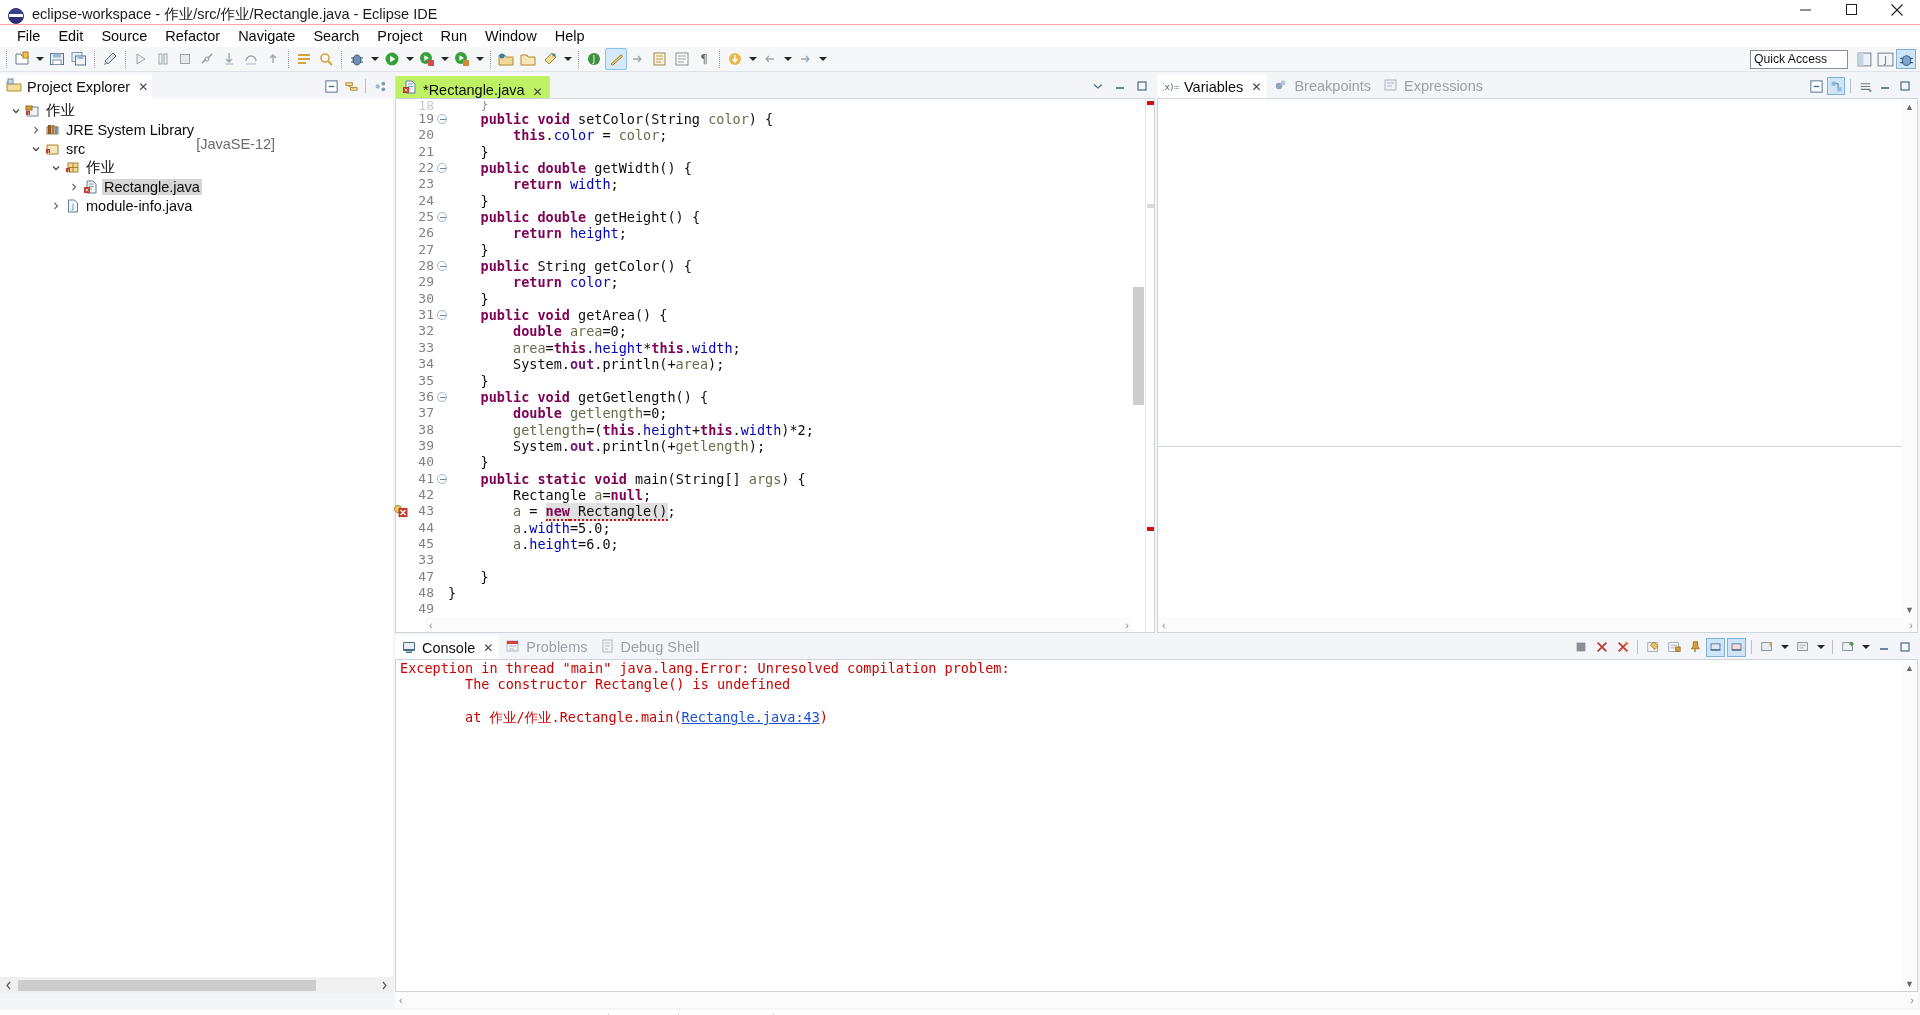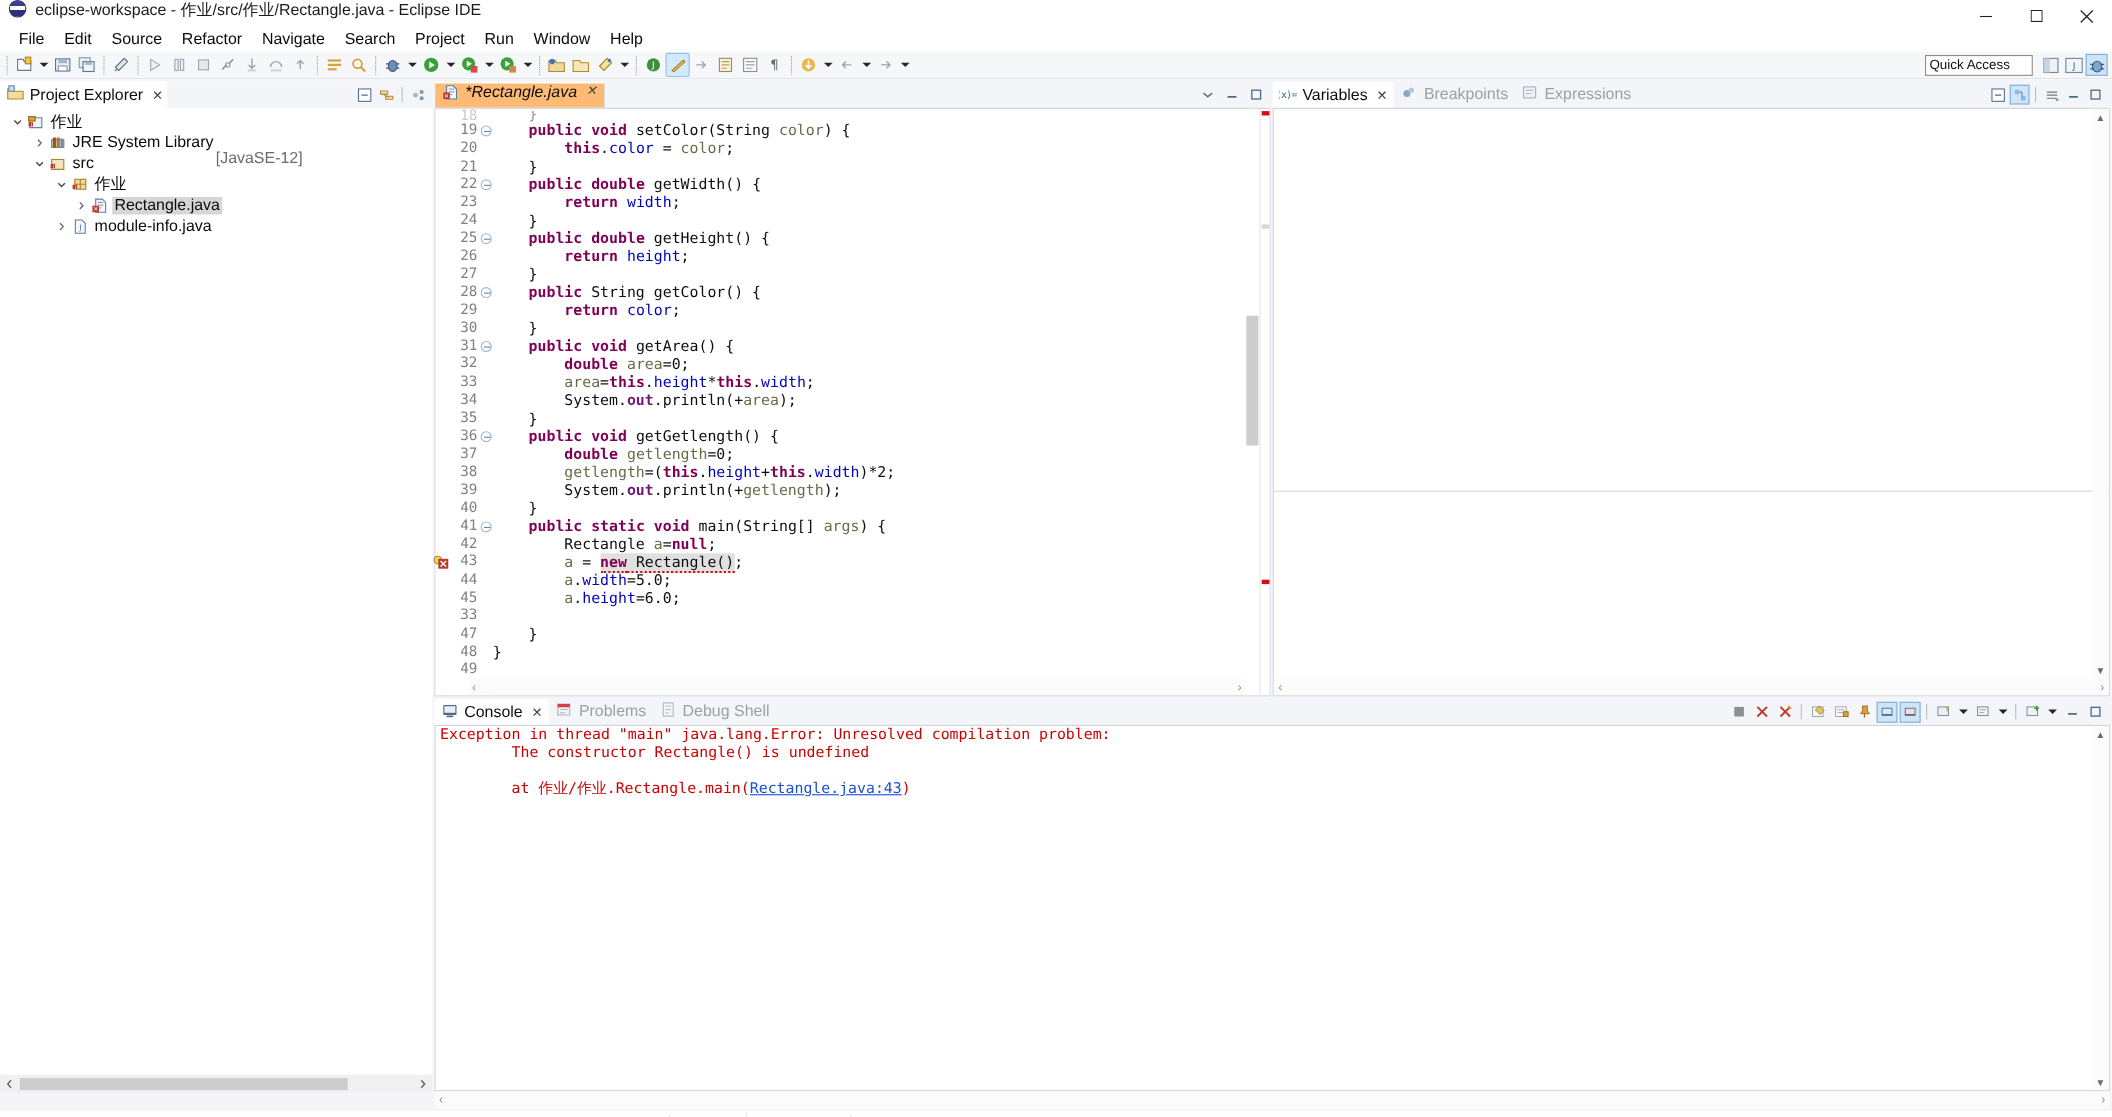--- a/index.html
+++ b/index.html
@@ -8,22 +8,22 @@
     font-family: "Liberation Sans", sans-serif;
     background: #ffffff;
     overflow: hidden;
     -webkit-font-smoothing: antialiased;
   }
   body { position: relative; }
 
   
   #titlebar {
     position: absolute; top: 0; left: 0; width: 1920px; height: 29px;
-    background: #ffffff; display: flex; align-items: flex-start;
-    border-bottom: 3px solid #fca5a5;
+    background: #ffffff; display: flex; align-items: flex-end;
+    border-bottom: 5px solid #fca5a5;
   }
   #app-icon {
     width: 16px; height: 16px; margin-left: 8px; margin-right: 8px;
     border-radius: 50%;
     background: linear-gradient(180deg,#3b3d8f 0%,#3b3d8f 33%,#ffffff 33%,#ffffff 55%,#2d2f7a 55%,#2d2f7a 100%);
     border: 1px solid #2a2c6b; flex: none;
   }
   #title-text { font-size: 14.5px; color: #1b1b1b; white-space: nowrap; }
   #win-controls { margin-left: auto; display: flex; height: 29px; }
   .win-btn {
@@ -134,27 +134,26 @@
   }
   .sc-arrow { width: 17px; height: 17px; display:flex; align-items:center; justify-content:center; color:#5a5a5a; }
   #pe-thumb { height: 11px; background: #cdcdcd; border-radius: 0; }
 
   
   #editor-area {
     position: absolute; left: 395px; top: 2px; width: 760px; height: 559px;
   }
   #editor-tabrow { height: 24px; display: flex; align-items: flex-end; background: #f3f5f8; position: relative; }
   #editor-tab {
-    display: flex; align-items: flex-start; height: 24px; padding: 0 6px 0 6px; gap: 5px;
-    background: #fdba74;
+    display: flex; align-items: flex-end; height: 24px; padding: 0 6px 0 6px; gap: 5px;
+    background: #bef264;
     border-top: 2px solid #ffffff;
     border-left: 1px solid #d9dde3; border-right: 1px solid #d9dde3;
     font-size: 14.5px; color: #0d0d0d; white-space: nowrap;
     border-radius: 3px 3px 0 0;
-    font-style: italic;
   }
   #editor-vtoolbar { position: absolute; right: 4px; top: 3px; display: flex; gap: 4px; align-items: center; }
 
   #editor-frame {
     position: absolute; left: 0; top: 24px; width: 760px; height: 535px;
     background: #ffffff; border: 1px solid #cfd4da;
   }
   #line-numbers {
     position: absolute; left: 0; top: 0; width: 52px; height: 100%;
     background: #ffffff;

